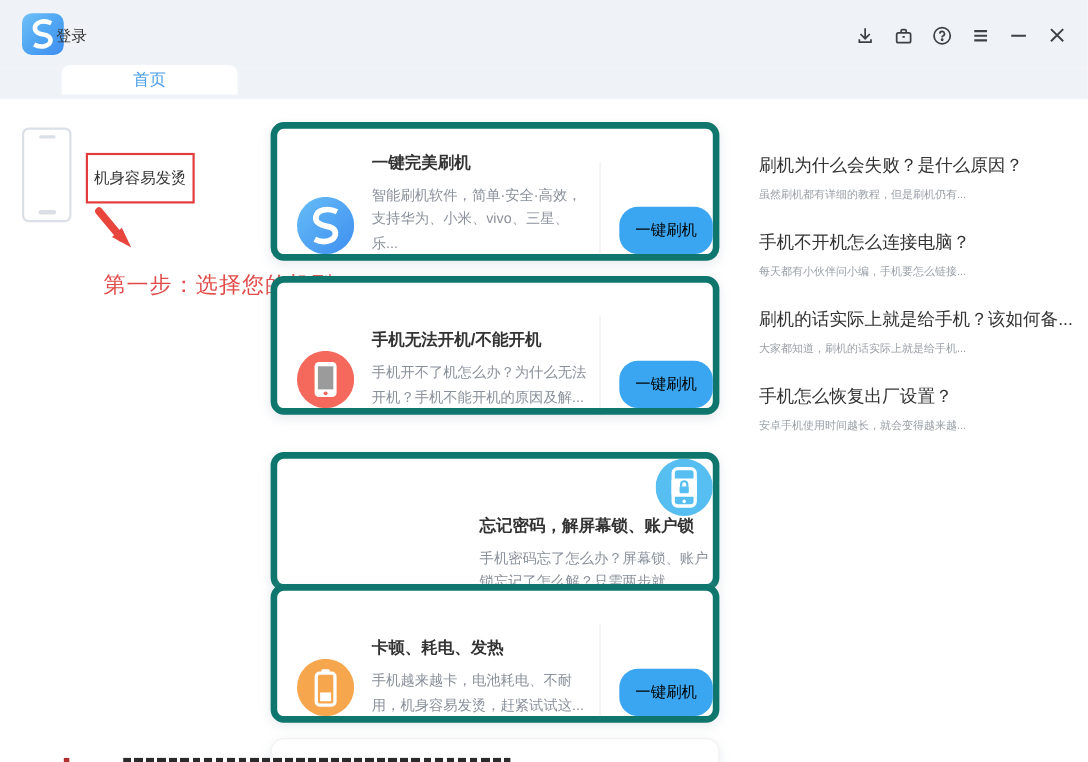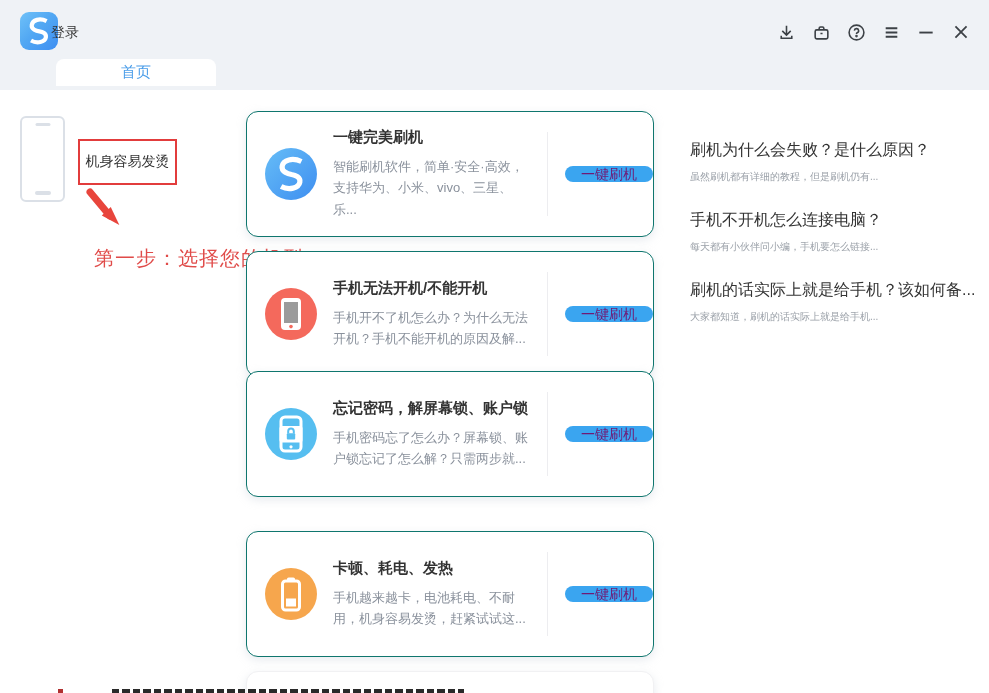--- a/index.html
+++ b/index.html
@@ -32,32 +32,32 @@
                            width:16px; height:4px; background:#dbe0e7; border-radius:2px; }
   .select-box { position:absolute; left:78px; top:139px; width:99px; height:46px;
                 border:2px solid #e23c3c; display:flex; align-items:center; justify-content:center;
                 font-size:14px; color:#333; background:transparent; cursor:pointer; }
   .anno-arrow { position:absolute; left:84px; top:188px; }
   .step-text { position:absolute; left:94px; top:245px; font-family:"Liberation Serif","DejaVu Serif",serif;
                font-size:20px; color:#e04b49; letter-spacing:1px; white-space:nowrap; }
 
   
   .card { position:absolute; left:246px; width:408px; height:126px; background:#fff;
-          border:1px solid #0f766e; border-radius:12px; box-shadow:0 3px 10px rgba(190,198,210,0.35);
-          display:flex; align-items:center; cursor:pointer; }
-  .card-1 { top:111px; } .card-2 { top:251px; } .card-3 { top:371px; } .card-4 { top:531px; }
+          border:6px solid #0f766e; border-radius:12px; box-shadow:0 3px 10px rgba(190,198,210,0.35);
+          display:flex; align-items:flex-end; cursor:pointer; }
+  .card-1 { top:111px; } .card-2 { top:251px; } .card-3 { top:411px;flex-direction:column; } .card-4 { top:531px; }
   .card-partial { position:absolute; left:246px; top:671px; width:408px; height:40px; background:#fff;
                   border:1px solid #f1f1f3; border-radius:12px; box-shadow:0 3px 10px rgba(190,198,210,0.35); }
   .card-icon { flex:0 0 52px; width:52px; height:52px; margin-left:18px; }
   .card-texts { margin-left:16px; width:212px; }
   .card-title { font-size:15px; font-weight:bold; color:#333; margin-bottom:9px; white-space:nowrap; }
   .card-desc { font-size:13px; color:#8a919c; line-height:1.65; }
   .card-divider { width:1px; height:84px; background:#ededf0; margin-left:12px; }
-  .flash-btn { margin-left:17px; width:92px; height:16px; border:none; border-radius:17px;
-               background:#3aa5f0; color:#701a75; font-size:14px; cursor:pointer;
+  .flash-btn { margin-left:17px; width:92px; height:43px; border:none; border-radius:17px;
+               background:#3aa5f0; color:#000000; font-size:14px; cursor:pointer;
                font-family:"Liberation Sans","DejaVu Sans",sans-serif; }
 
   
   .news { position:absolute; left:690px; top:140px; width:288px; }
   .news-item { margin-bottom:26px; cursor:pointer; }
   .news-title { font-size:16px; color:#333; margin-bottom:9px; white-space:nowrap; overflow:hidden; }
   .news-desc { font-size:10px; color:#9aa0a8; white-space:nowrap; overflow:hidden; }
 
   
   .cutoff-strip { position:absolute; left:112px; top:689px; width:352px; height:4px;
@@ -212,18 +212,22 @@
       <div class="news-desc">虽然刷机都有详细的教程，但是刷机仍有...</div>
     </div>
     <div class="news-item">
       <div class="news-title">手机不开机怎么连接电脑？</div>
       <div class="news-desc">每天都有小伙伴问小编，手机要怎么链接...</div>
     </div>
     <div class="news-item">
       <div class="news-title">刷机的话实际上就是给手机？该如何备...</div>
       <div class="news-desc">大家都知道，刷机的话实际上就是给手机...</div>
     </div>
+    <div class="news-item">
+      <div class="news-title">手机怎么恢复出厂设置？</div>
+      <div class="news-desc">安卓手机使用时间越长，就会变得越来越...</div>
+    </div>
   </div>
 
   <div class="cutoff-red"></div>
   <div class="cutoff-strip"></div>
 
 </div>
 
 </body></html>

